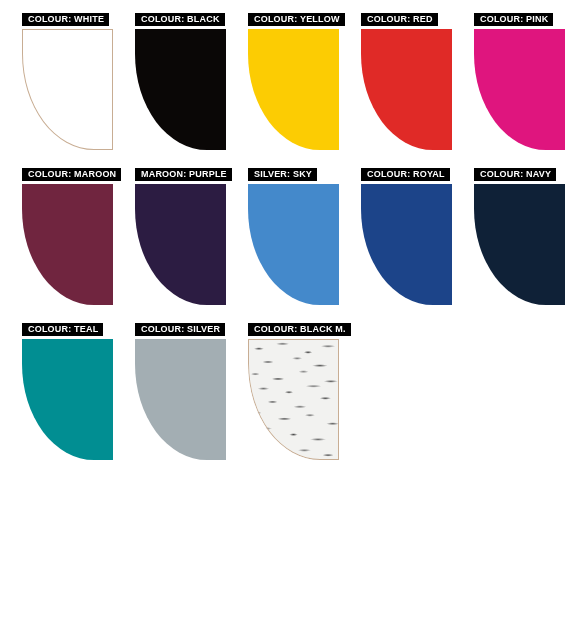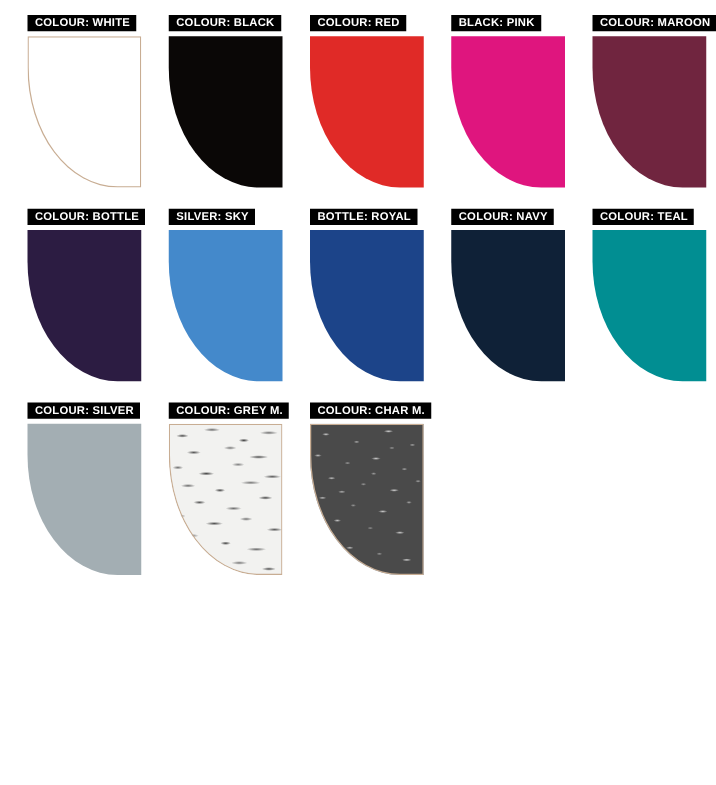--- a/index.html
+++ b/index.html
@@ -133,26 +133,26 @@
   .cell-empty {
     visibility: hidden;
   }
 </style>
 </head>
 <body>
 
 <div id="swatch-grid">
     <div class="swatch-cell"><span class="swatch-label">COLOUR: WHITE</span><div class="swatch-body outlined" style="background-color: rgb(255, 255, 255);"></div></div>
     <div class="swatch-cell"><span class="swatch-label">COLOUR: BLACK</span><div class="swatch-body" style="background-color: rgb(10, 7, 6);"></div></div>
+    <div class="swatch-cell"><span class="swatch-label">COLOUR: YELLOW</span><div class="swatch-body" style="background-color: rgb(252, 204, 3);"></div></div>
     <div class="swatch-cell"><span class="swatch-label">COLOUR: RED</span><div class="swatch-body" style="background-color: rgb(224, 42, 39);"></div></div>
-    <div class="swatch-cell"><span class="swatch-label">BLACK: PINK</span><div class="swatch-body" style="background-color: rgb(223, 21, 126);"></div></div>
+    <div class="swatch-cell"><span class="swatch-label">COLOUR: PINK</span><div class="swatch-body" style="background-color: rgb(223, 21, 126);"></div></div>
     <div class="swatch-cell"><span class="swatch-label">COLOUR: MAROON</span><div class="swatch-body" style="background-color: rgb(112, 37, 63);"></div></div>
-    <div class="swatch-cell"><span class="swatch-label">COLOUR: BOTTLE</span><div class="swatch-body" style="background-color: rgb(44, 28, 66);"></div></div>
+    <div class="swatch-cell"><span class="swatch-label">MAROON: PURPLE</span><div class="swatch-body" style="background-color: rgb(44, 28, 66);"></div></div>
     <div class="swatch-cell"><span class="swatch-label">SILVER: SKY</span><div class="swatch-body" style="background-color: rgb(68, 137, 203);"></div></div>
-    <div class="swatch-cell"><span class="swatch-label">BOTTLE: ROYAL</span><div class="swatch-body" style="background-color: rgb(28, 68, 137);"></div></div>
+    <div class="swatch-cell"><span class="swatch-label">COLOUR: ROYAL</span><div class="swatch-body" style="background-color: rgb(28, 68, 137);"></div></div>
     <div class="swatch-cell"><span class="swatch-label">COLOUR: NAVY</span><div class="swatch-body" style="background-color: rgb(15, 33, 55);"></div></div>
     <div class="swatch-cell"><span class="swatch-label">COLOUR: TEAL</span><div class="swatch-body" style="background-color: rgb(1, 142, 146);"></div></div>
     <div class="swatch-cell"><span class="swatch-label">COLOUR: SILVER</span><div class="swatch-body" style="background-color: rgb(163, 174, 179);"></div></div>
-    <div class="swatch-cell"><span class="swatch-label">COLOUR: GREY M.</span><div class="swatch-body texture-grey-marl outlined"></div></div>
-    <div class="swatch-cell"><span class="swatch-label">COLOUR: CHAR M.</span><div class="swatch-body texture-char-marl outlined"></div></div>
+    <div class="swatch-cell"><span class="swatch-label">COLOUR: BLACK M.</span><div class="swatch-body texture-grey-marl outlined"></div></div>
     <div class="swatch-cell cell-empty"></div>
     <div class="swatch-cell cell-empty"></div>
   </div>
 
 </body></html>

